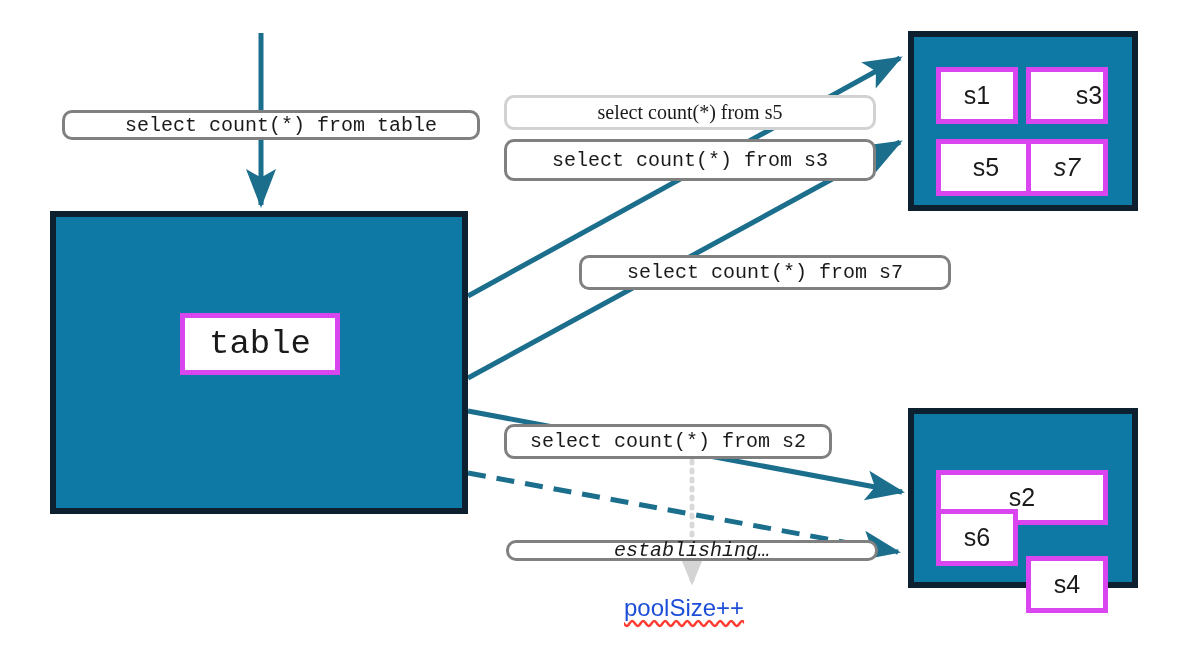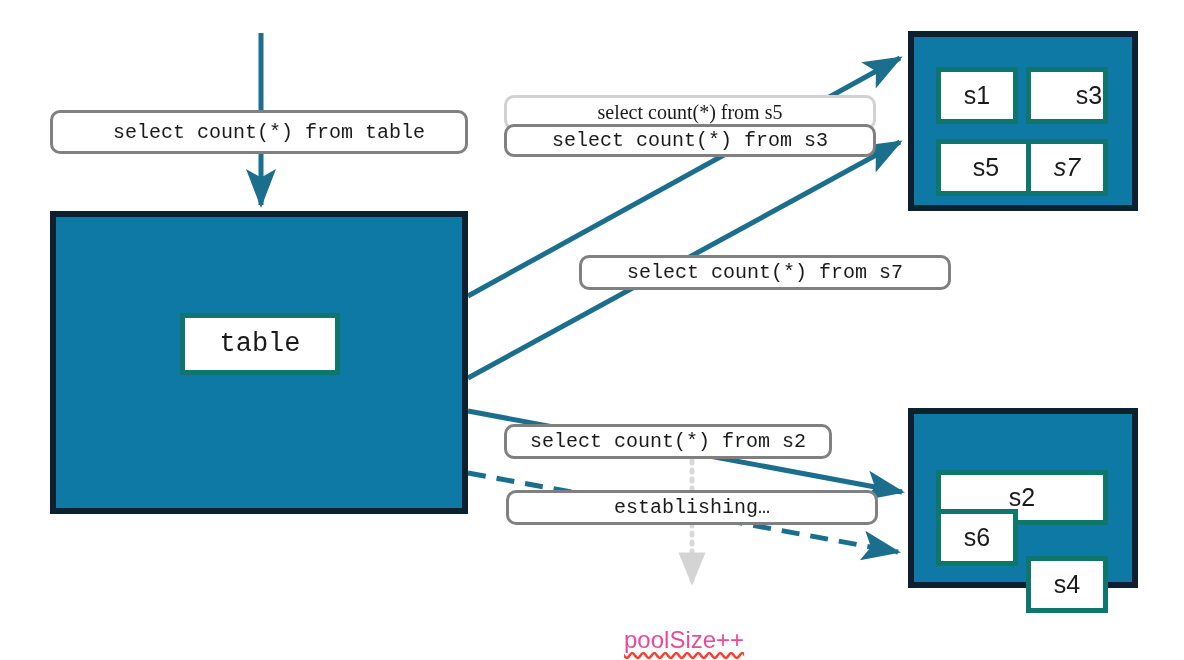--- a/index.html
+++ b/index.html
@@ -33,34 +33,34 @@
     box-sizing: border-box;
     background: #0e79a4;
     border: 6px solid #0c2030;
   }
 
   
   .cell {
     position: absolute;
     box-sizing: border-box;
     background: #ffffff;
-    border: 5px solid #0f766e;
+    border: 5px solid #d946ef;
     display: flex;
     align-items: center;
     justify-content: center;
     color: #1a1a1a;
   }
   .cell-sans {
     font-family: "Liberation Sans", sans-serif;
     font-size: 25px;
     letter-spacing: 0px;
   }
   .cell-mono {
     font-family: "Liberation Mono", monospace;
-    font-size: 27px;
+    font-size: 34px;
   }
 
   
   .label-box {
     position: absolute;
     box-sizing: border-box;
     background: #ffffff;
     border: 3px solid #808080;
     border-radius: 10px;
     display: flex;
@@ -78,26 +78,25 @@
   }
   .label-box.front {
     z-index: 6;
   }
 
   
   .ghost-text {
     position: absolute;
     font-family: "Liberation Sans", sans-serif;
     font-size: 24px;
-    color: #ec4899;
+    color: #1d4ed8;
     white-space: nowrap;
     text-decoration: underline wavy #ff3b30;
     text-decoration-skip-ink: none;
     text-underline-offset: 4px;
-    margin-top: 32px;
   }
 </style>
 </head>
 <body>
 
 <div id="canvas">
 
   <svg id="edges" viewBox="0 0 1184 660" width="1184" height="660" xmlns="http://www.w3.org/2000/svg">
     <defs>
       <marker id="arrowBlue" markerWidth="9" markerHeight="9" refX="7.6" refY="3.4" orient="auto" markerUnits="strokeWidth">
@@ -143,27 +142,27 @@
   <div class="cell cell-sans" style="left:1026px; top:67px; width:82px; height:57px; z-index:3;padding-left:44px;">s3</div>
   <div class="cell cell-sans" style="left:936px; top:139px; width:100px; height:57px; z-index:3;">s5</div>
   <div class="cell cell-sans" style="left:1026px; top:139px; width:82px; height:57px; z-index:3;font-style:italic;">s7</div>
 
   <div class="group-box" style="left:908px; top:408px; width:230px; height:180px; z-index:2;">
   </div>
   <div class="cell cell-sans" style="left:936px; top:438px; width:172px; height:55px; z-index:3;margin-top:32px;">s2</div>
   <div class="cell cell-sans" style="left:936px; top:509px; width:82px; height:57px; z-index:3;">s6</div>
   <div class="cell cell-sans" style="left:1026px; top:509px; width:82px; height:57px; z-index:3;margin-top:47px;">s4</div>
 
-  <div class="label-box front" style="left:50px; top:110px; width:418px; height:44px;padding-left:20px;">select count(*) from table</div>
+  <div class="label-box front" style="left:62px; top:110px; width:418px; height:30px;padding-left:20px;">select count(*) from table</div>
 
   <div class="label-box faded" style="left:504px; top:95px; width:372px; height:35px;">select count(*) from s5</div>
 
-  <div class="label-box front" style="left:504px; top:124px; width:372px; height:33px;">select count(*) from s3</div>
+  <div class="label-box front" style="left:504px; top:139px; width:372px; height:42px;">select count(*) from s3</div>
 
   <div class="label-box front" style="left:579px; top:255px; width:372px; height:35px;">select count(*) from s7</div>
 
   <div class="label-box front" style="left:504px; top:424px; width:328px; height:35px;">select count(*) from s2</div>
 
-  <div class="label-box front" style="left:506px; top:490px; width:372px; height:35px;">establishing…</div>
+  <div class="label-box front" style="left:506px; top:540px; width:372px; height:21px;font-style:italic;">establishing…</div>
 
   <div class="ghost-text" style="left:624px; top:594px; z-index:5;">poolSize++</div>
 
 </div>
 
 </body></html>

